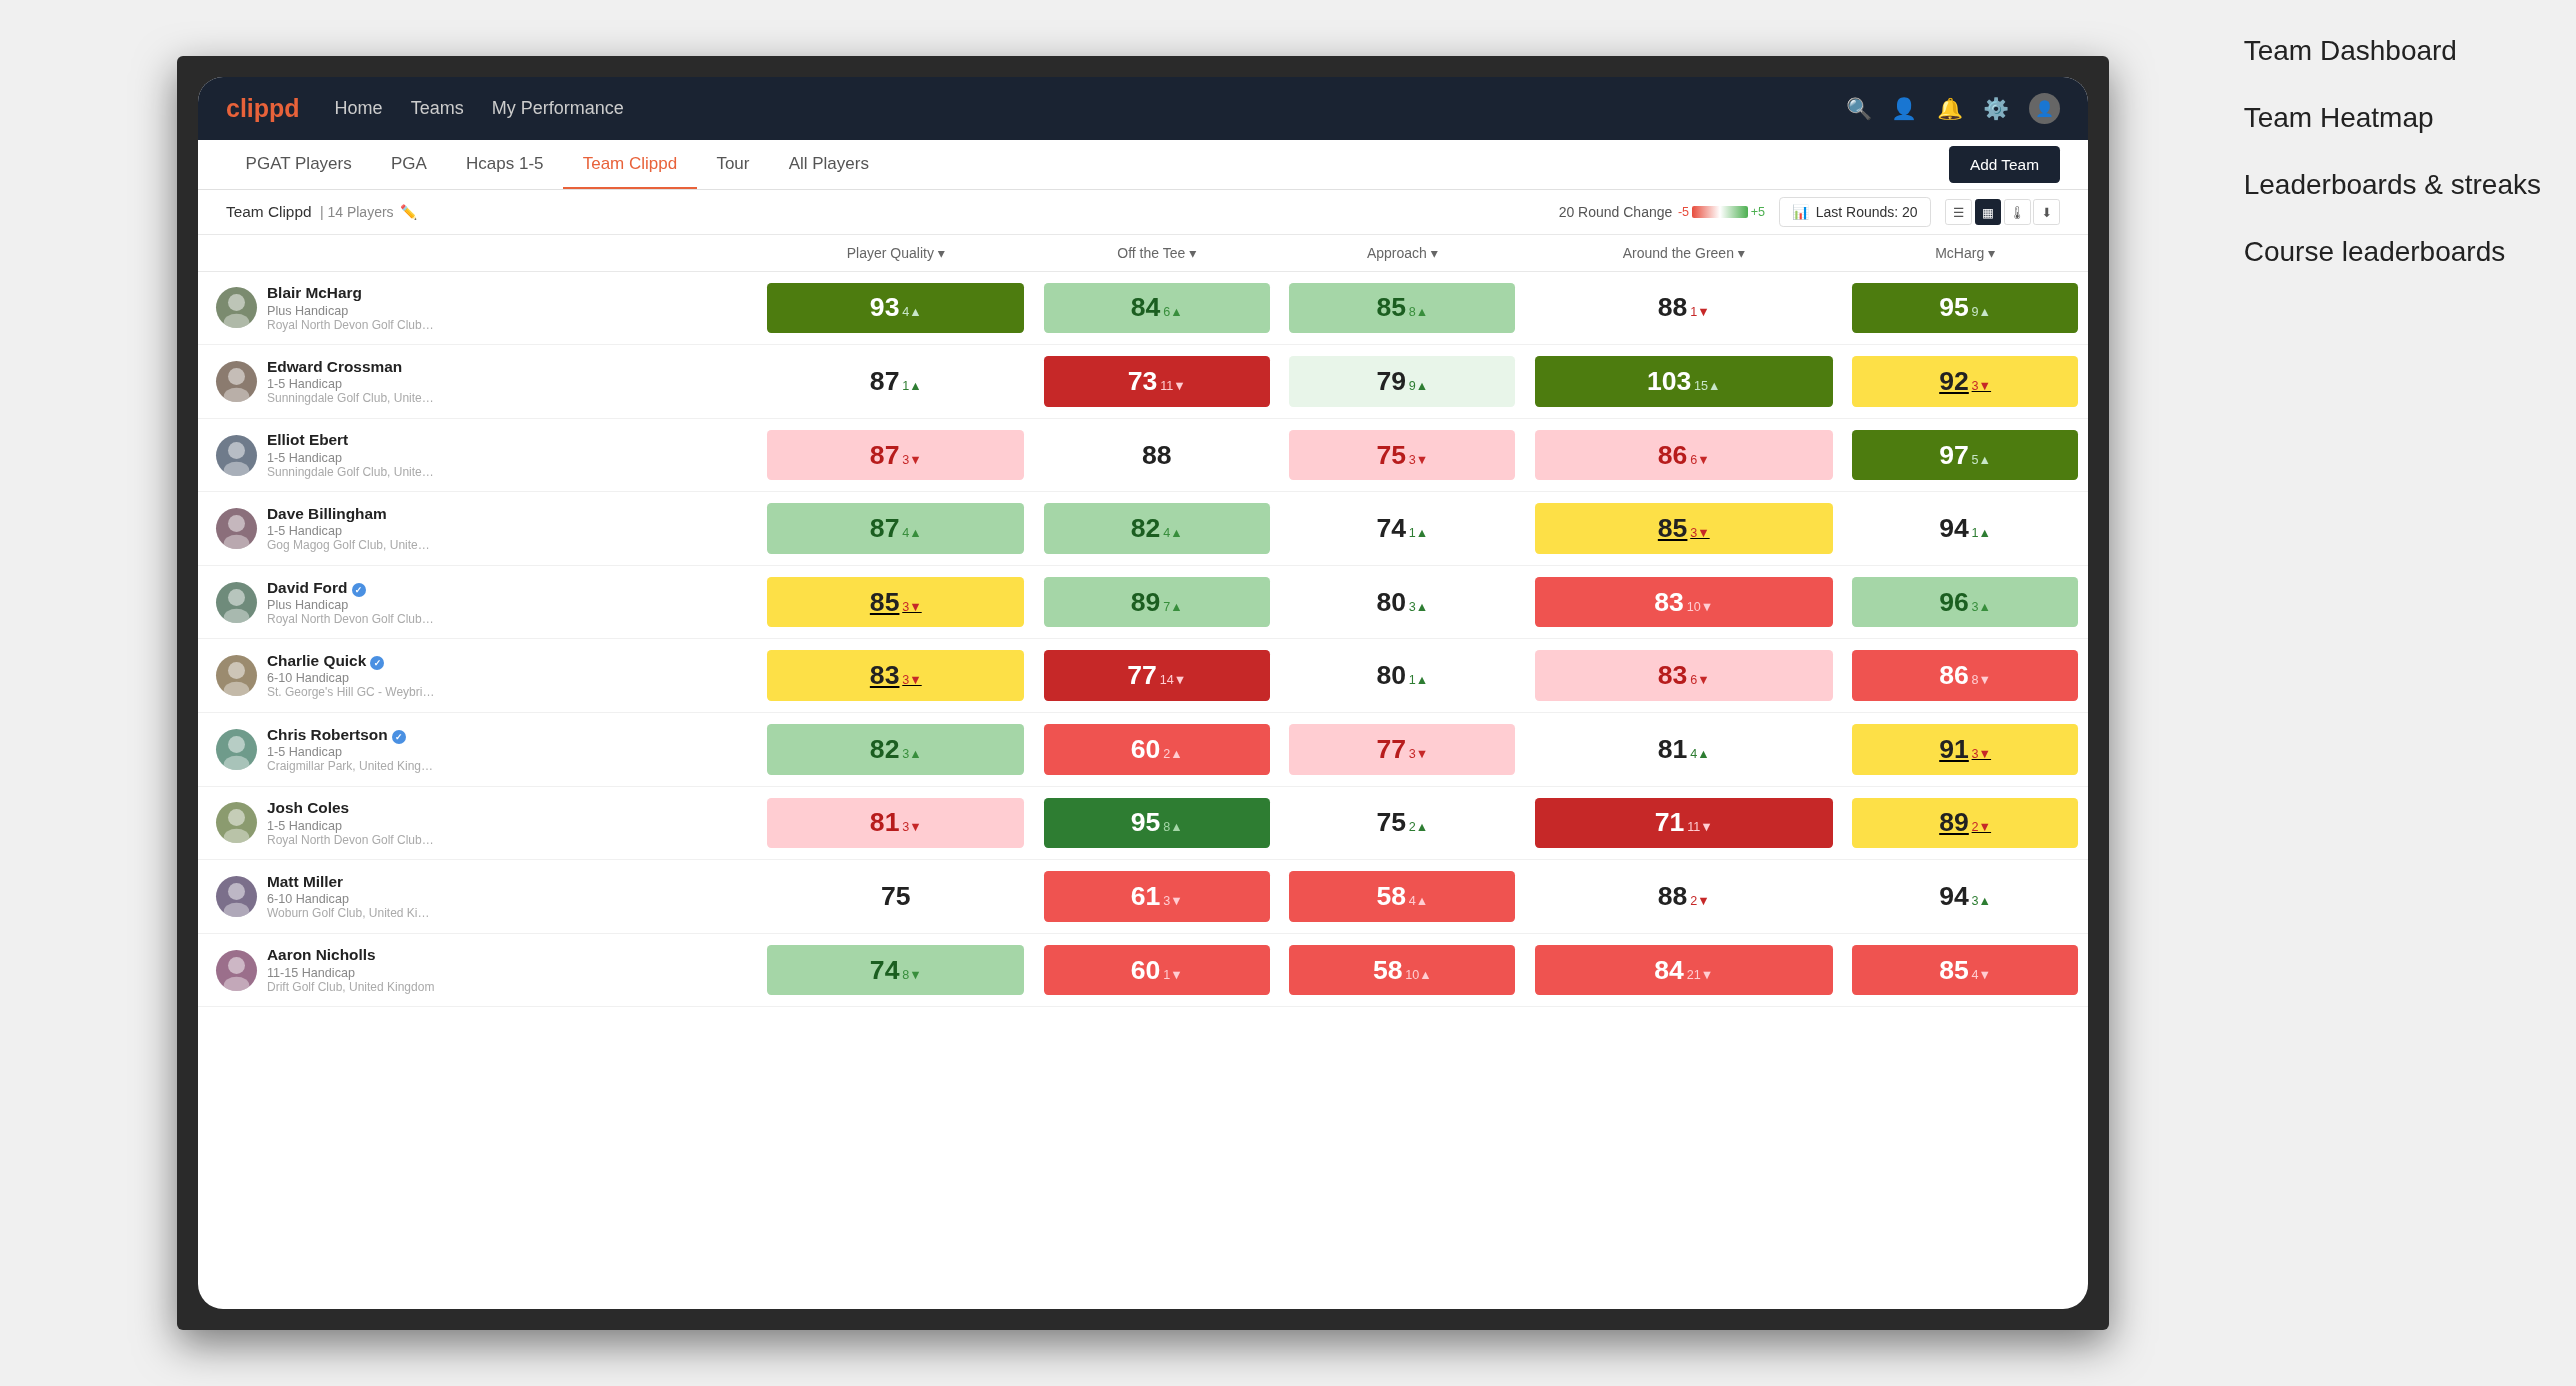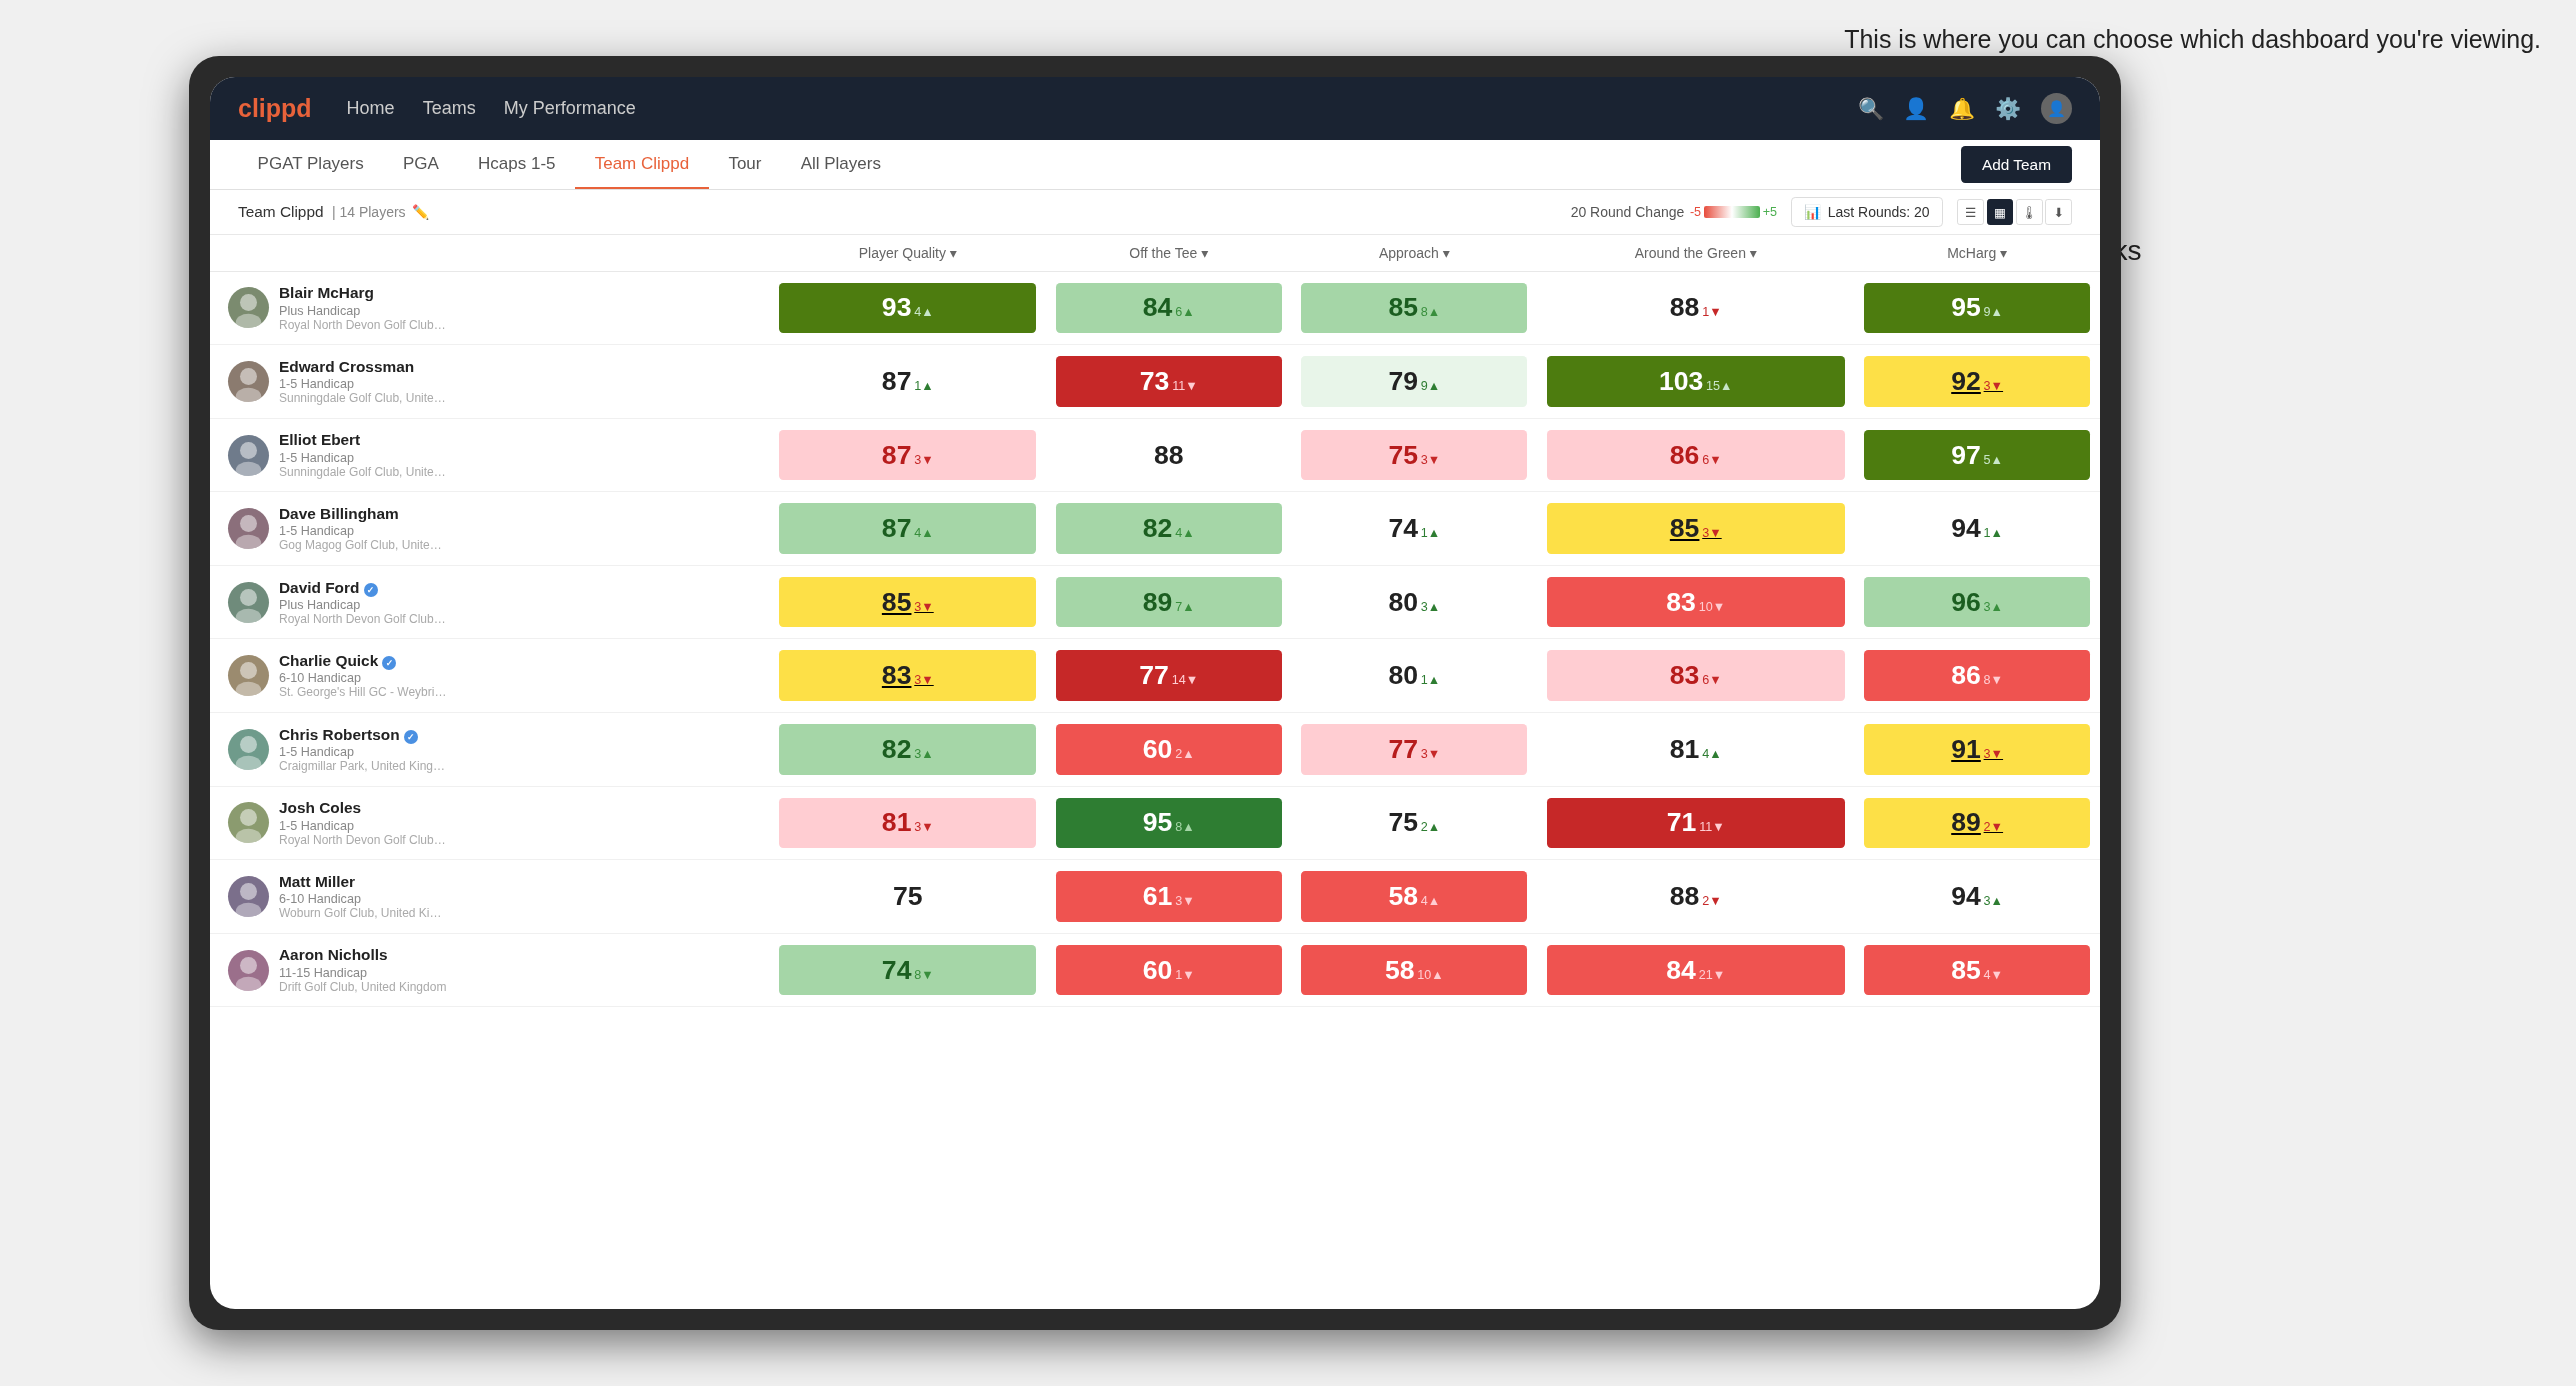--- a/index.html
+++ b/index.html
@@ -24,25 +24,25 @@
       font-size: 28px;
       color: #222;
       margin-bottom: 35px;
       font-weight: 400;
     }
 
     
     .tablet-frame {
       position: absolute;
       top: 56px;
-      left: 189px;
+      left: 177px;
       width: 1932px;
       height: 1274px;
       background: #2a2a2a;
-      border-radius: 30px;
+      border-radius: 6px;
       padding: 21px;
       box-shadow: 0 14px 42px rgba(0,0,0,0.5);
     }
     .tablet-screen {
       width: 100%;
       height: 100%;
       background: #fff;
       border-radius: 25px;
       overflow: hidden;
       display: flex;
@@ -367,21 +367,20 @@
     .annotation-container {
       position: absolute;
       top: 21px;
       right: 35px;
     }
   </style>
 </head>
 <body>
 
 <div class="annotation-container">
-  <p class="annotation-text">This is where you can choose which dashboard you're viewing.</p>
   <div class="menu-items">
     <div class="menu-item">Team Dashboard</div>
     <div class="menu-item">Team Heatmap</div>
     <div class="menu-item">Leaderboards &amp; streaks</div>
     <div class="menu-item">Course leaderboards</div>
   </div>
 </div>
 
 <svg style="position:absolute;top:154px;right:476px;width:140px;height:105px;pointer-events:none;" viewBox="0 0 200 150">
   <path d="M 180 10 L 60 120" stroke="#c0392b" stroke-width="4" fill="none"></path>

